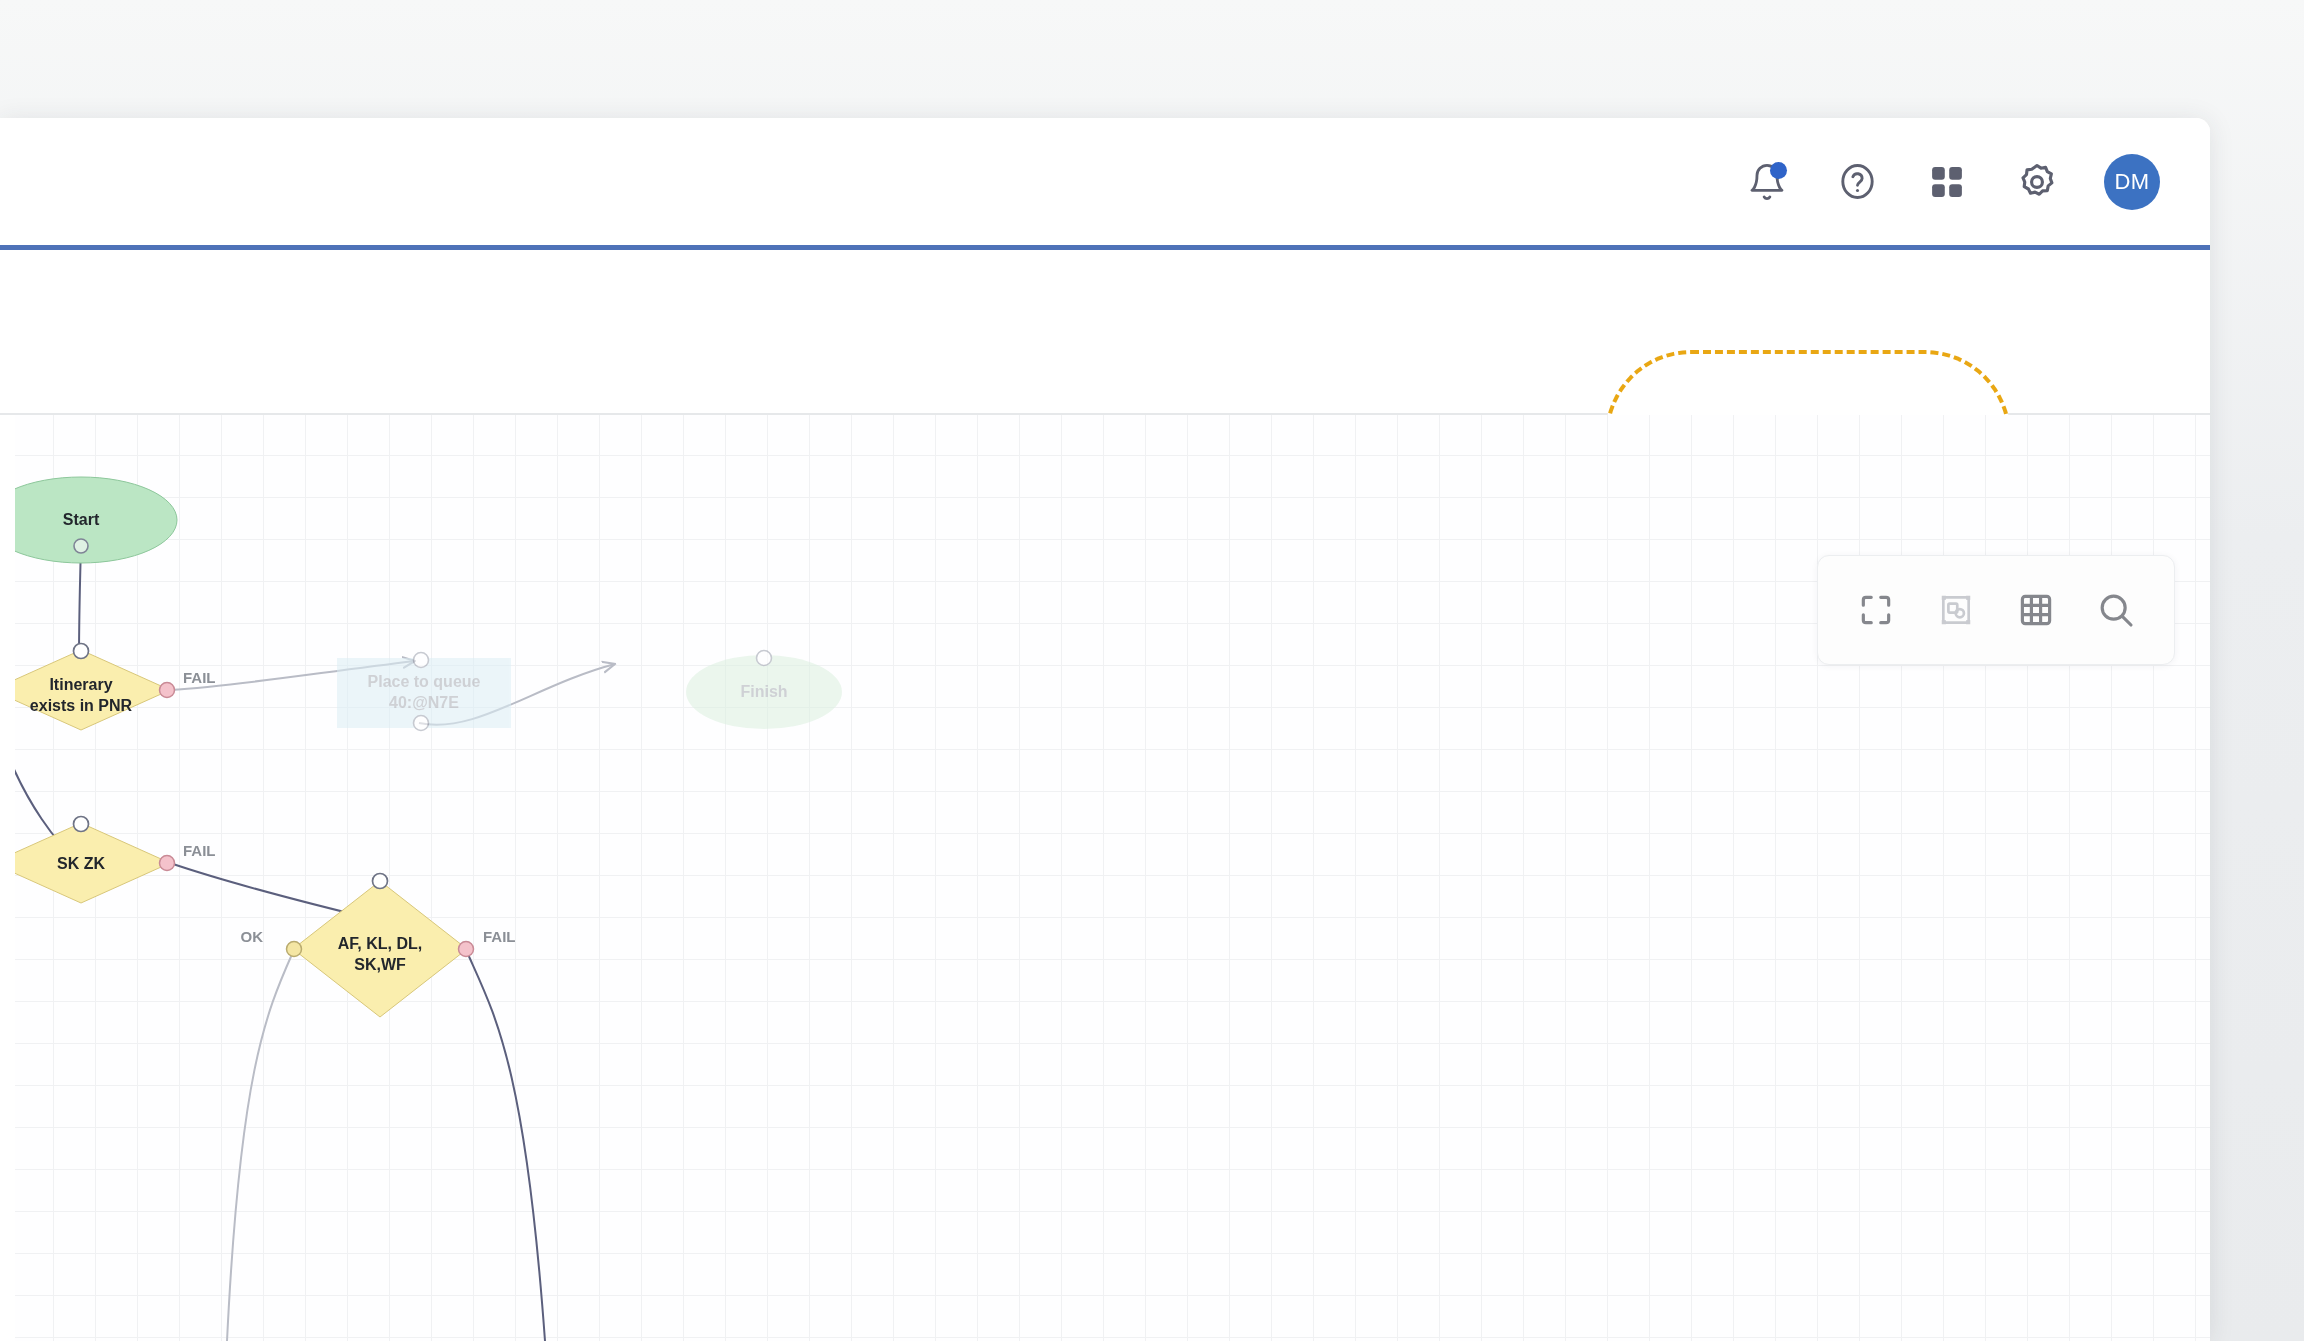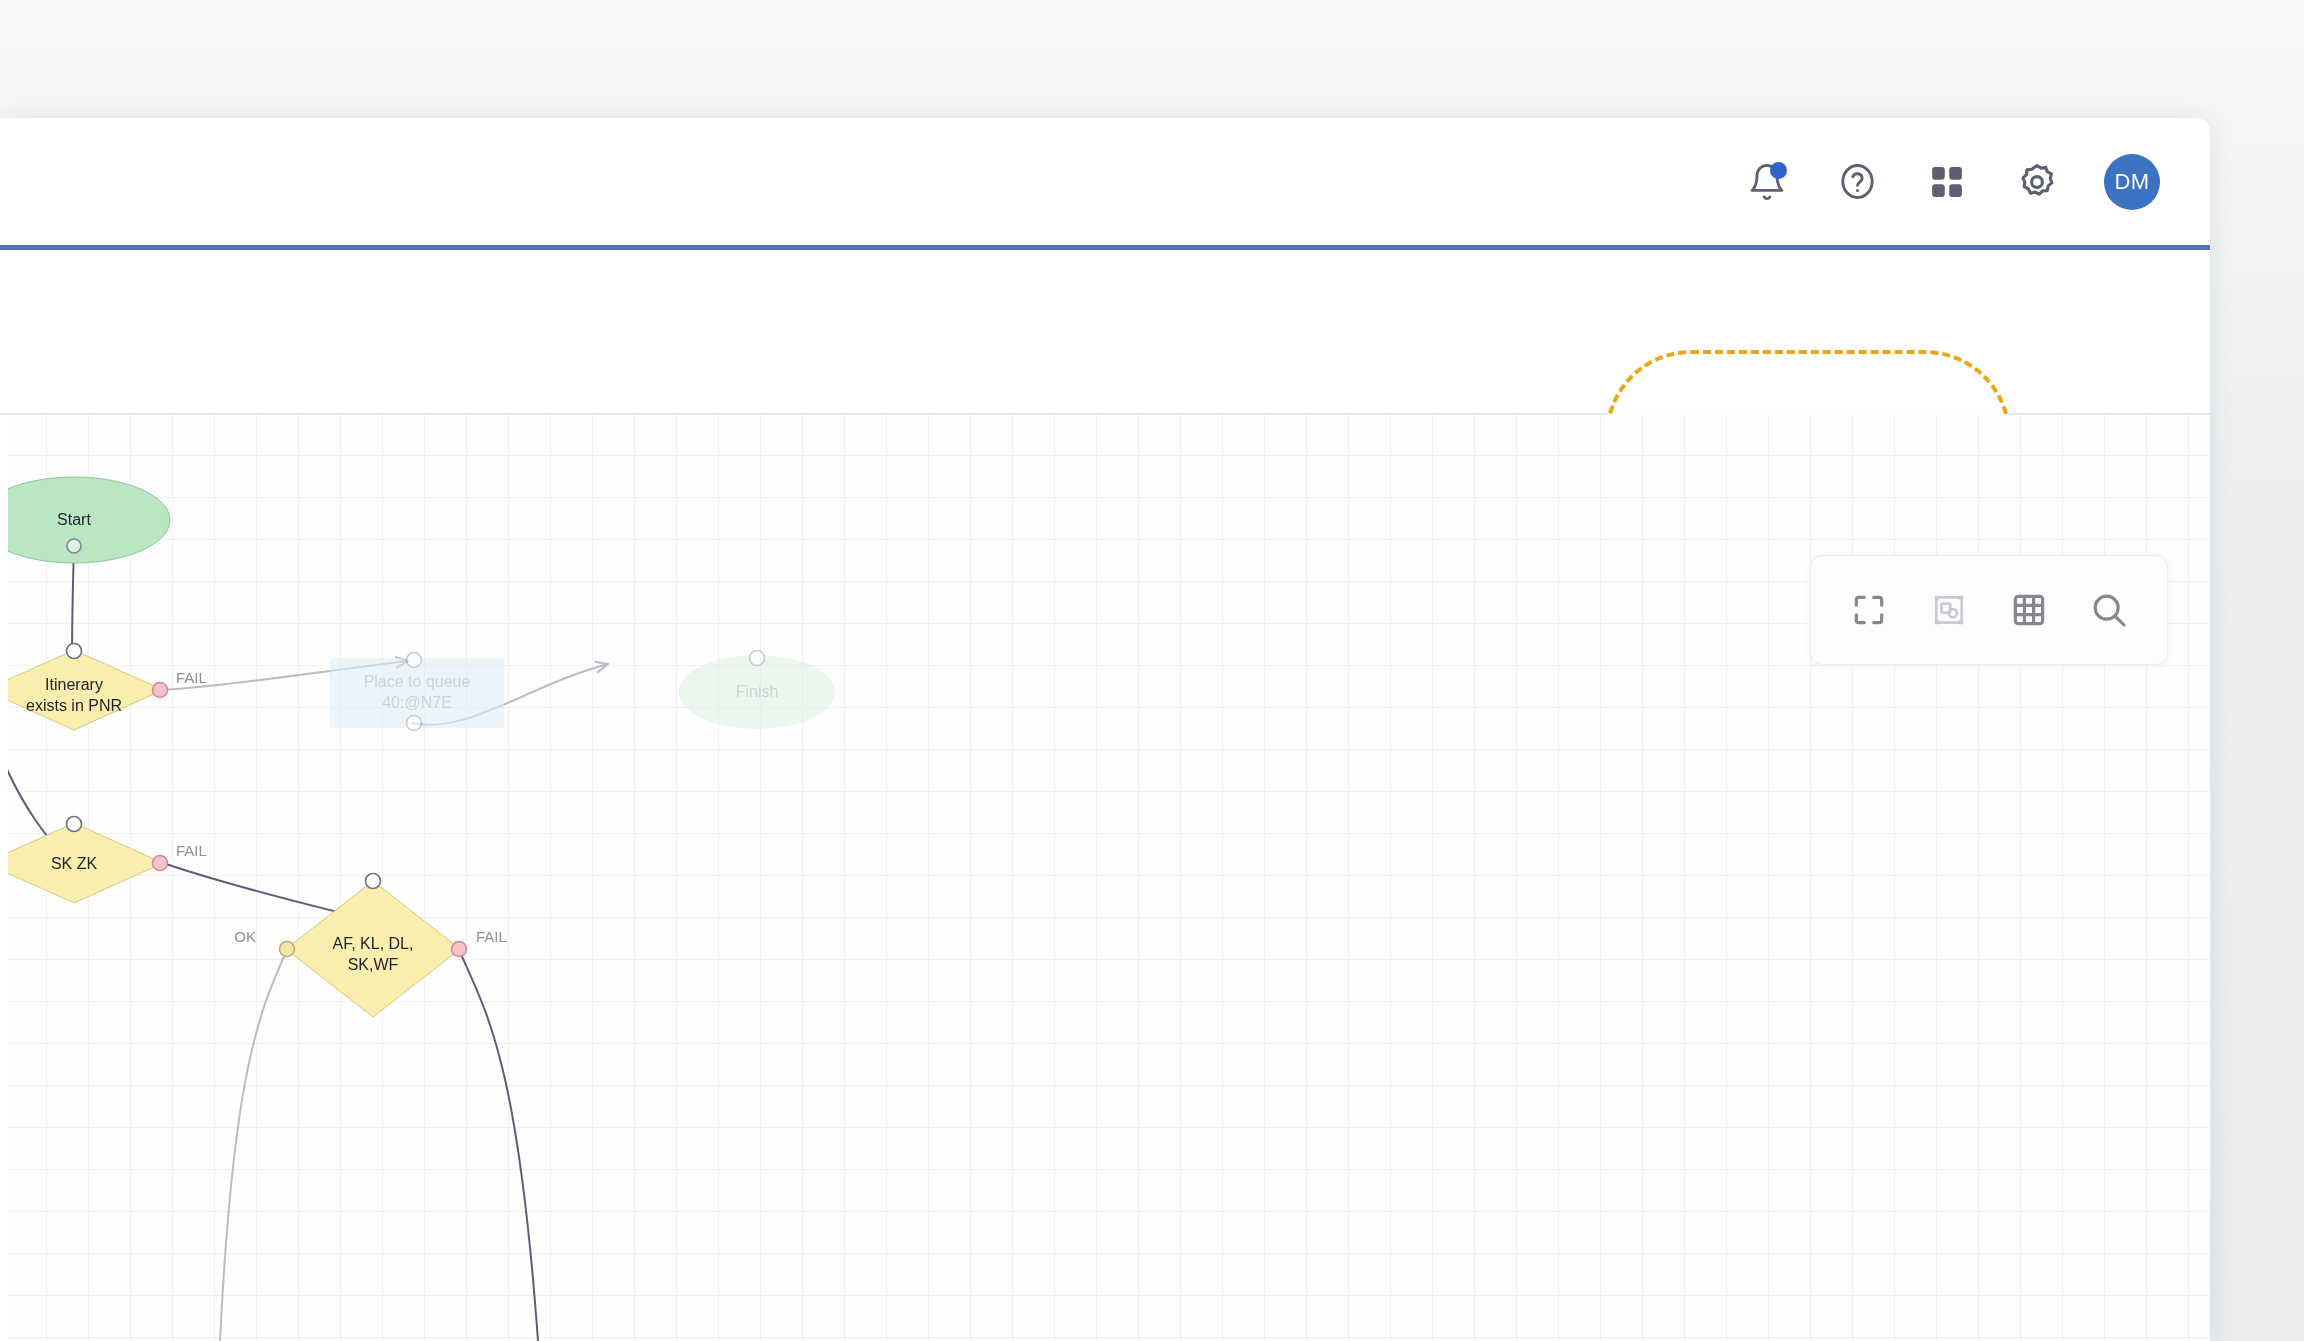--- a/index.html
+++ b/index.html
@@ -125,31 +125,32 @@
   .more-btn i {
     width: 11px; height: 11px;
     border-radius: 50%;
     background: #5d6070;
     display: block;
   }
 
   
   .canvas {
     position: absolute;
-    left: 8px;
+    left: 15px;
     top: 297px;
     width: 100%;
     height: 926px;
     background-color: #fefeff;
     background-image:
       linear-gradient(to right, #f0f1f3 1px, transparent 1px),
       linear-gradient(to bottom, #f0f1f3 1px, transparent 1px);
     background-size: 42px 42px;
     background-position: -4px -2px;
     overflow: hidden;
+    font-weight: bold;
   }
   .canvas-svg { position: absolute; left: 0; top: 0; }
 
   .canvas-toolbar {
     position: absolute;
     right: 50px;
     top: 140px;
     width: 358px;
     height: 110px;
     background: #fdfdfd;

